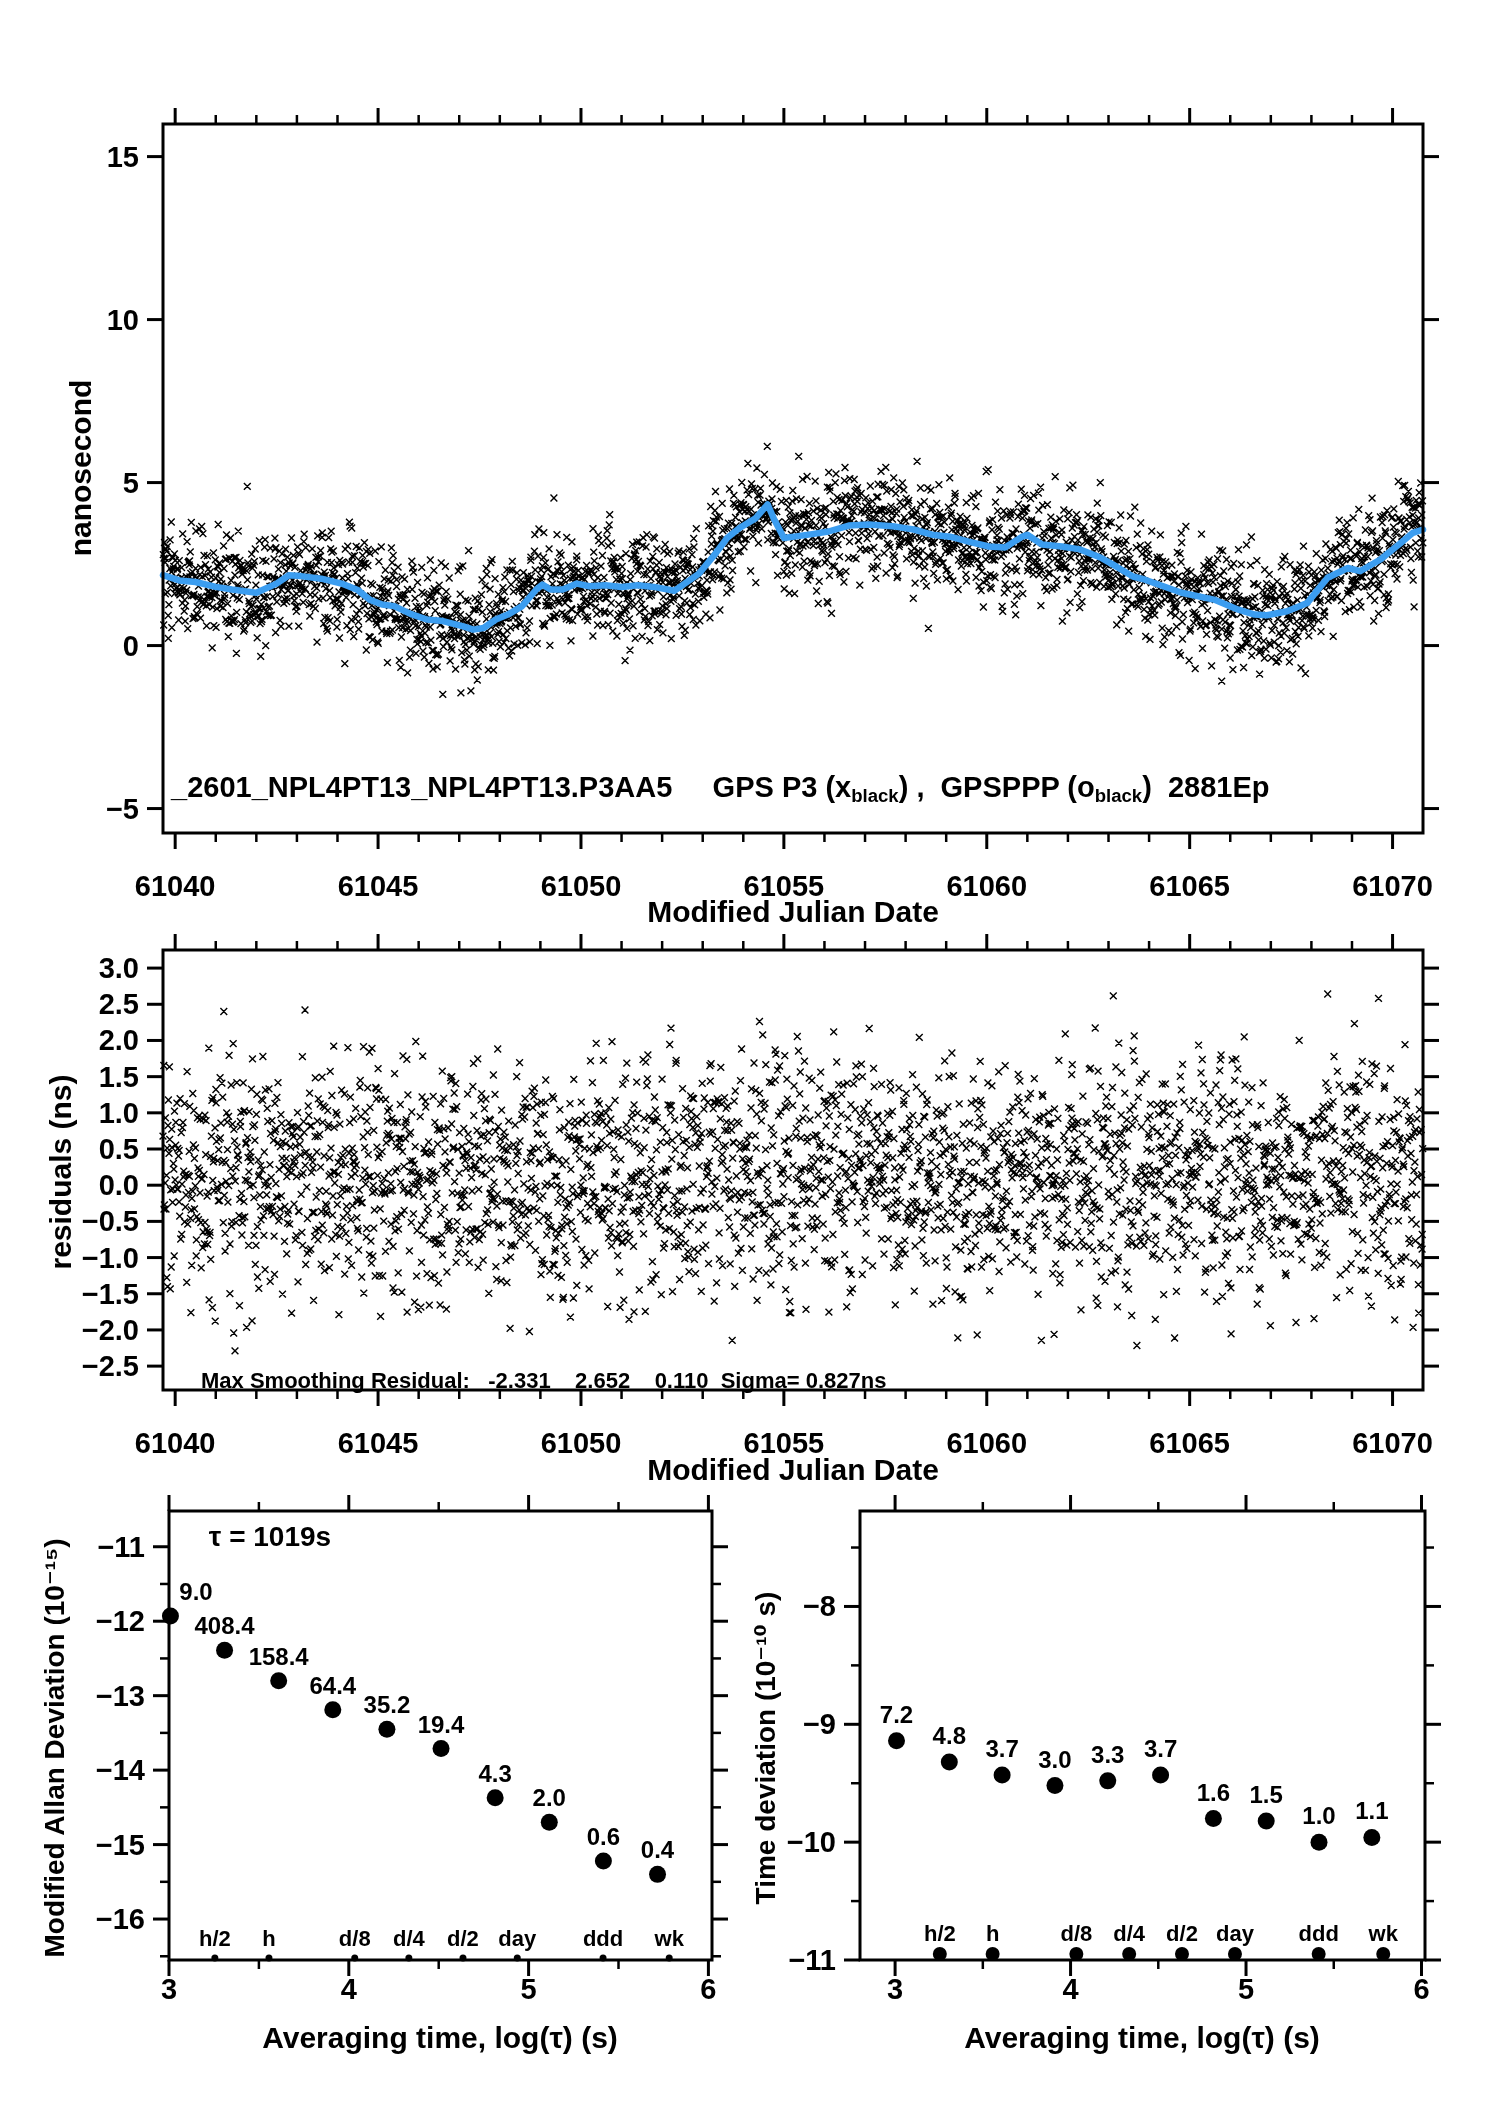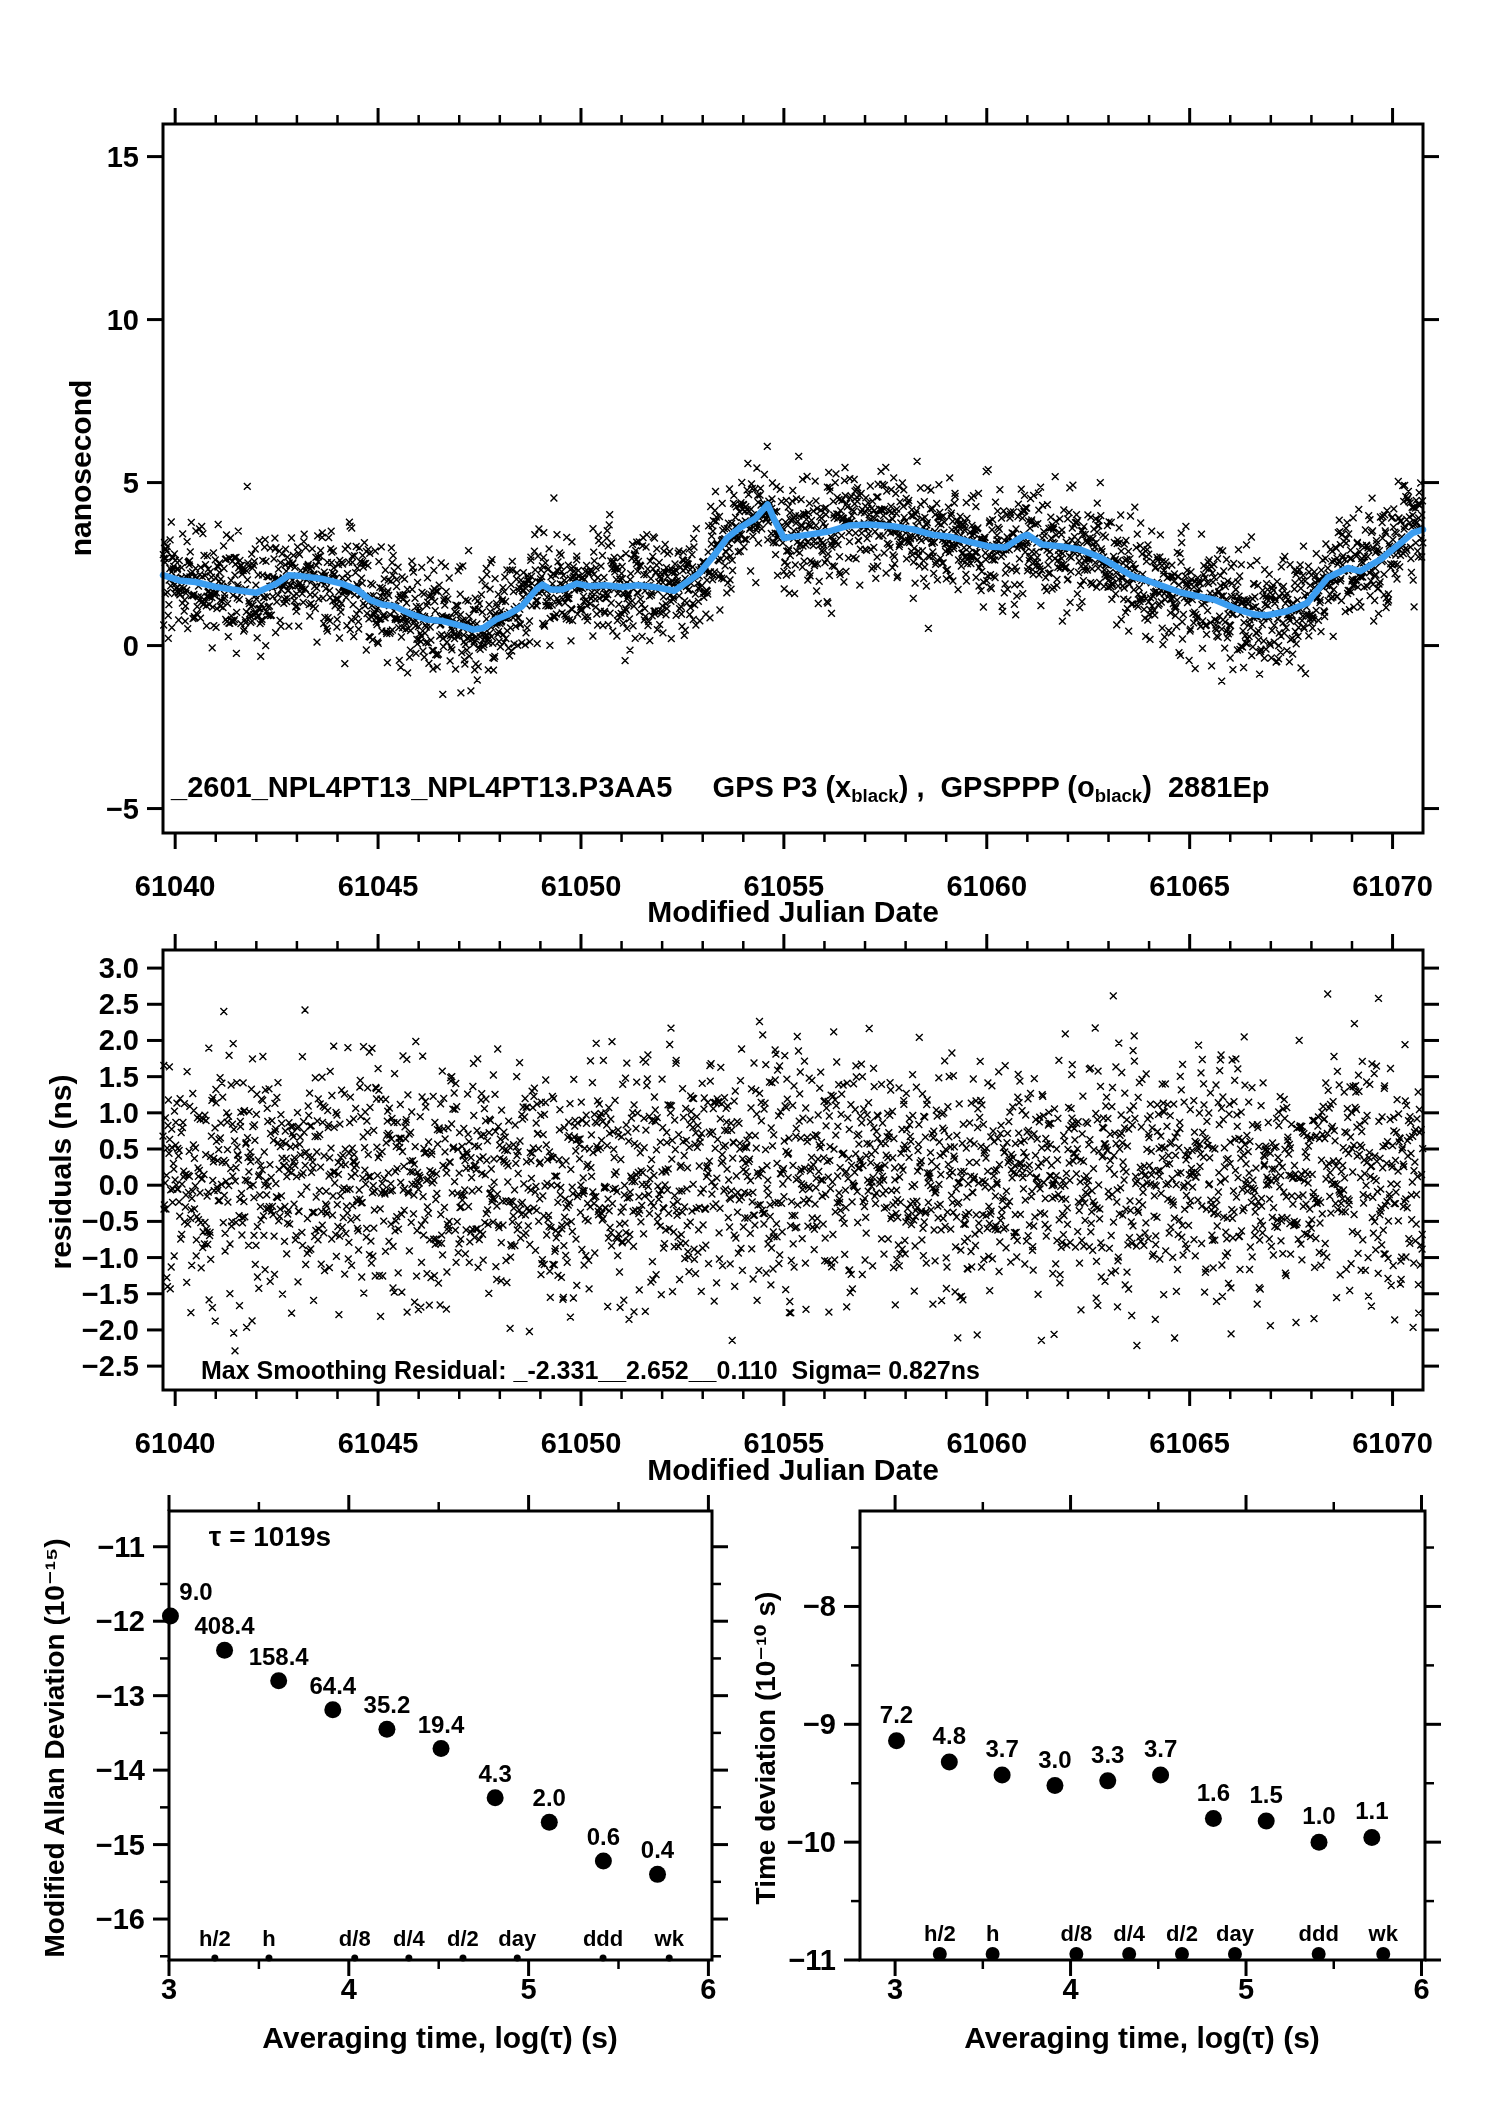--- a/index.html
+++ b/index.html
@@ -5,21 +5,21 @@
   html,body{margin:0;padding:0;background:#ffffff;}
   .fig{position:relative;width:1488px;height:2105px;background:#ffffff;
        font-family:"Liberation Sans","DejaVu Sans",sans-serif;font-weight:bold;color:#000;overflow:hidden;}
   .fig svg{position:absolute;left:0;top:0;}
   svg text{font-family:"Liberation Sans","DejaVu Sans",sans-serif;font-weight:bold;fill:#000;}
   .ov{position:absolute;white-space:pre;line-height:1.1;}
   .cx{transform:translate(-50%,-50%);}
   .rot{transform:translate(-50%,-50%) rotate(-90deg);}
   .sub{font-size:0.64em;vertical-align:-0.25em;}
   .title{font-size:29px;}
-  .ann{font-size:25px;}
+  .ann{font-size:22px;margin-top:12px;}
   .tau{font-size:28px;text-align:right;}
   .axt{font-size:30px;}
   .axty{font-size:28px;}
 </style>
 </head>
 <body>
 
 <div class="fig">
   <svg id="chart-svg" width="1488" height="2105" viewBox="0 0 1488 2105">
       <g>

